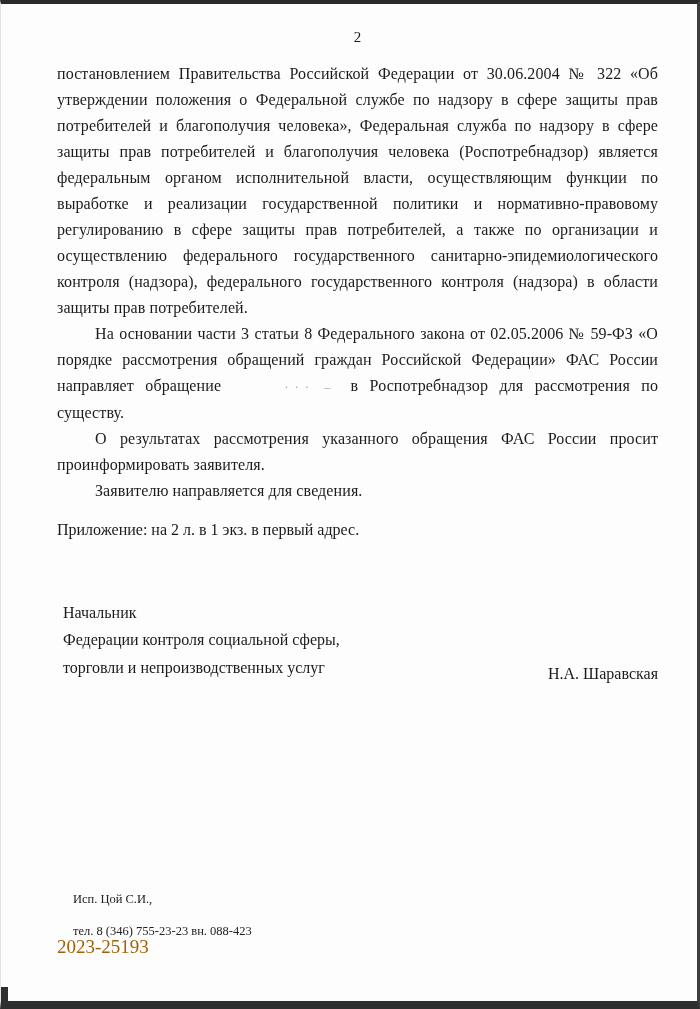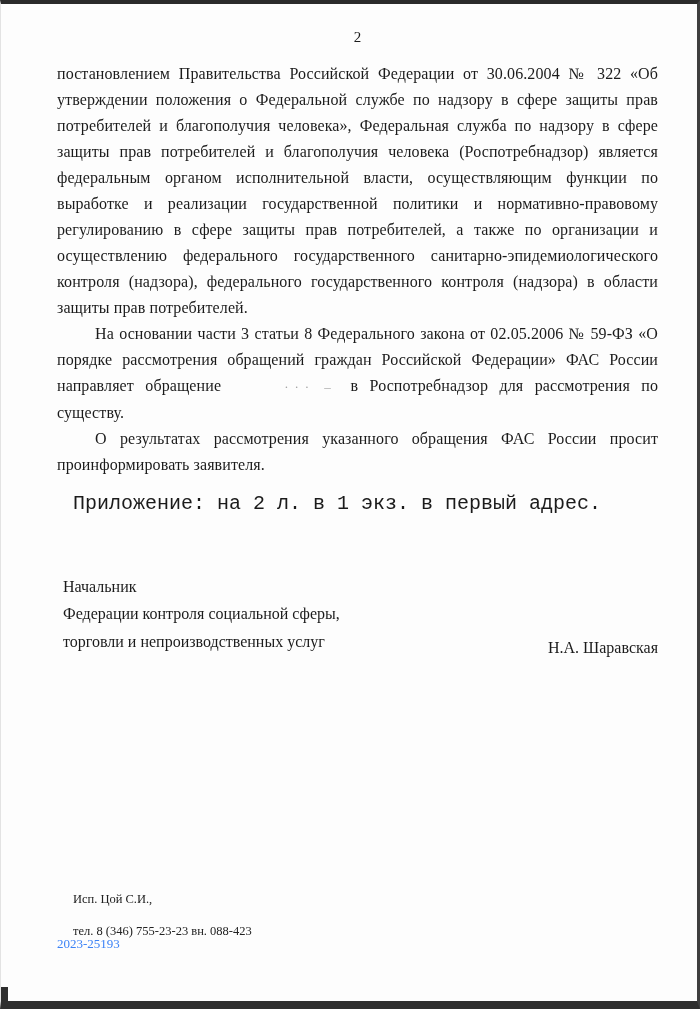--- a/index.html
+++ b/index.html
@@ -49,24 +49,23 @@
     display: inline-block;
     width: 118px;
     text-align: center;
     color: #a3a3a3;
     filter: blur(0.5px);
     letter-spacing: 6px;
     font-size: 13px;
     vertical-align: baseline;
   }
   .attachment-line {
-    margin: 15px 0 0 16px;
-    font-size: 20px;
+    margin: 15px 0 0 0;
+    font-size: 16px;
     line-height: 21.5px;
-    font-family: Liberation Mono, monospace;
   }
   .signature-block {
     margin-top: 55px;
     display: flex;
     justify-content: space-between;
     align-items: flex-end;
     font-size: 16px;
     line-height: 21.5px;
   }
   .signature-position p { margin: 6px; }
@@ -77,35 +76,36 @@
     top: 872px;
     font-size: 12.5px;
     line-height: 15.5px;
     color: #222222;
   }
   .executor-info p { margin: 16px; }
   .document-number {
     position: absolute;
     left: 56px;
     top: 932px;
-    font-size: 13px;
-    color: #3b82f6;
+    font-size: 19px;
+    color: #a16207;
   }
 </style>
 </head>
 <body>
 
 <div class="scan-page">
 
   <div class="page-number">2</div>
 
   <div class="body-text">
       <p class="para"><span>постановлением Правительства Российской Федерации от 30.06.2004 № 322 «Об утверждении положения о Федеральной службе по надзору в сфере защиты прав потребителей и благополучия человека», Федеральная служба по надзору в сфере защиты прав потребителей и благополучия человека (Роспотребнадзор) является федеральным органом исполнительной власти, осуществляющим функции по выработке и реализации государственной политики и нормативно-правовому регулированию в сфере защиты прав потребителей, а также по организации и осуществлению федерального государственного санитарно-эпидемиологического контроля (надзора), федерального государственного контроля (надзора) в области защиты прав потребителей.</span></p>
       <p class="para indent"><span>На основании части 3 статьи 8 Федерального закона от 02.05.2006 № 59-ФЗ «О порядке рассмотрения обращений граждан Российской Федерации» ФАС России направляет обращение </span><span class="redacted">··· –</span><span>в Роспотребнадзор для рассмотрения по существу.</span></p>
       <p class="para indent"><span>О результатах рассмотрения указанного обращения ФАС России просит проинформировать заявителя.</span></p>
+      <p class="para indent"><span>Заявителю направляется для сведения.</span></p>
     </div>
 
   <p class="attachment-line">Приложение: на 2 л. в 1 экз. в первый адрес.</p>
 
   <div class="signature-block">
     <div class="signature-position">
       <p>Начальник</p>
       <p>Федерации контроля социальной сферы,</p>
       <p>торговли и непроизводственных услуг</p>
     </div>

